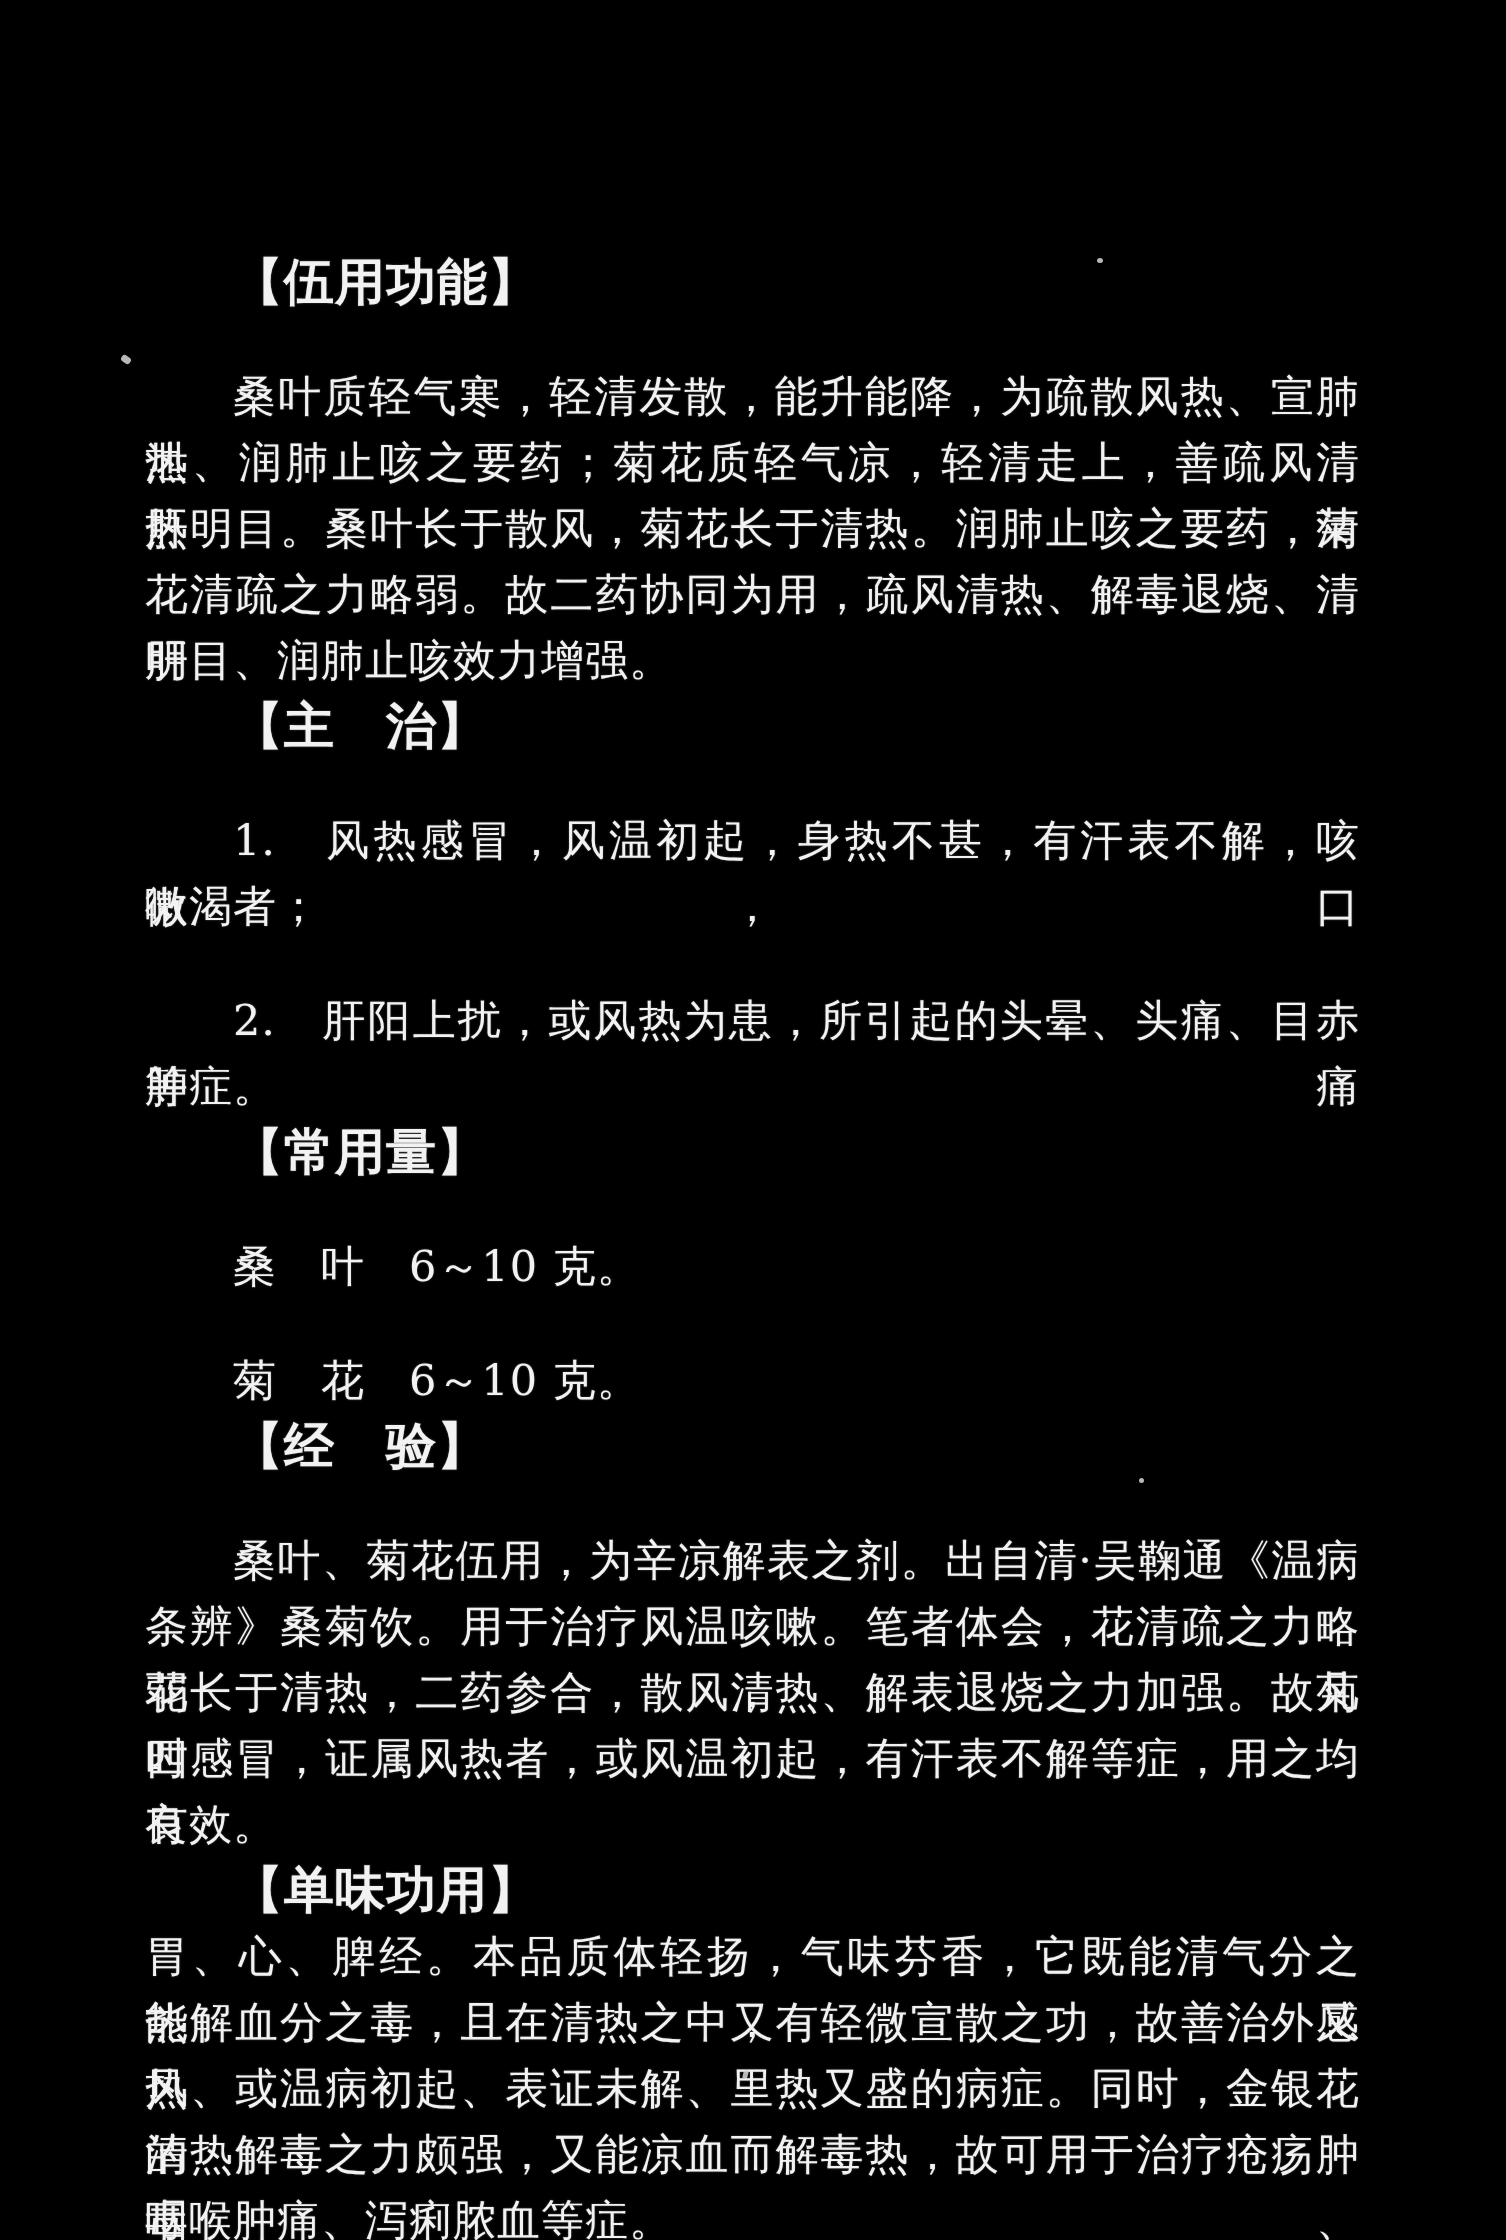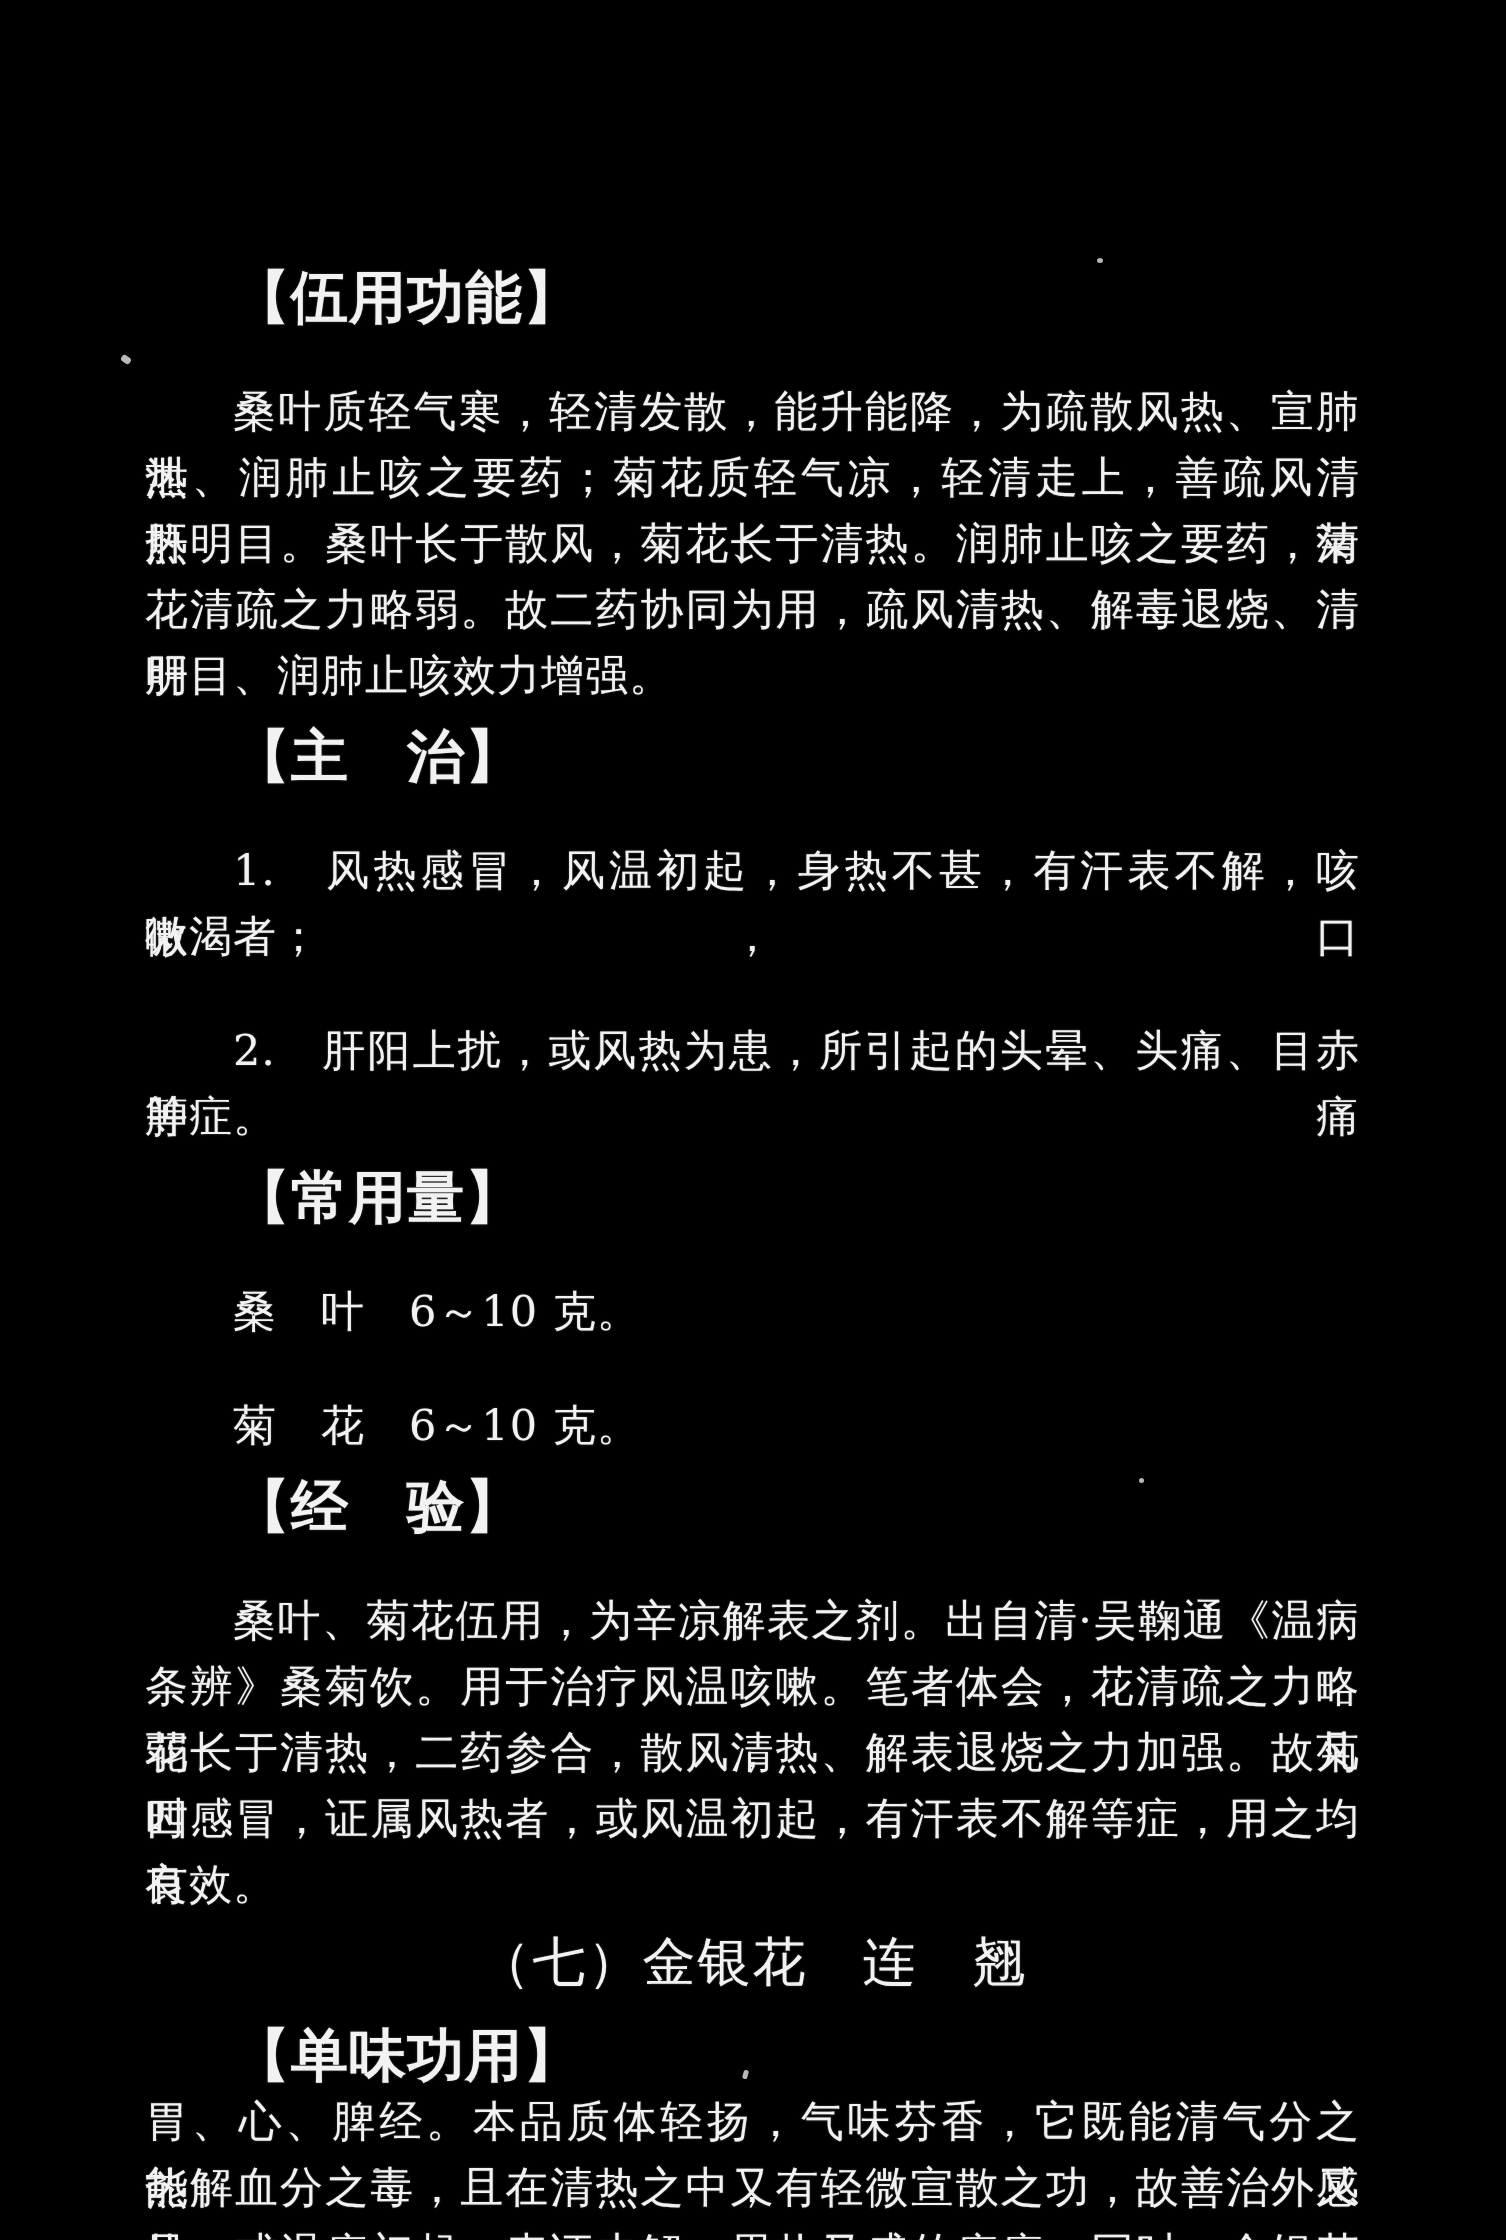--- a/index.html
+++ b/index.html
@@ -15,22 +15,22 @@
     letter-spacing:1px; white-space:nowrap;
   }
   .body-line.justify{
     white-space:normal;
     text-align:justify; text-align-last:justify;
     text-justify:inter-character;
   }
   .indent{ text-indent:88px;margin-top:48px; }
   .section-header{
     font-family:"DejaVu Sans", sans-serif; font-weight:700;
-    font-size:57px; height:66px; line-height:66px;
-    text-indent:88px; letter-spacing:1px; white-space:nowrap;margin-top:15px;
+    font-size:50px; height:66px; line-height:66px;
+    text-indent:88px; letter-spacing:1px; white-space:nowrap;
   }
   .chapter-heading{
     font-size:53px; height:90px; line-height:90px;
     text-align:center; letter-spacing:2px; white-space:nowrap;
   }
   .page-number{
     font-size:36px; height:66px; line-height:66px;
     padding-left:38px; letter-spacing:6px; white-space:nowrap;
   }
   .speck{
@@ -57,21 +57,20 @@
       <div class="body-line">等症。</div>
       <div class="section-header">【常用量】</div>
       <div class="body-line indent">桑　叶　6～10 克。</div>
       <div class="body-line indent">菊　花　6～10 克。</div>
       <div class="section-header">【经　验】</div>
       <div class="body-line indent justify">桑叶、菊花伍用，为辛凉解表之剂。出自清·吴鞠通《温病</div>
       <div class="body-line justify">条辨》桑菊饮。用于治疗风温咳嗽。笔者体会，花清疏之力略弱，菊</div>
       <div class="body-line justify">花长于清热，二药参合，散风清热、解表退烧之力加强。故凡四</div>
       <div class="body-line justify">时感冒，证属风热者，或风温初起，有汗表不解等症，用之均有</div>
       <div class="body-line">良效。</div>
-      <div class="chapter-heading">（七）金银花　连　翘</div>
       <div class="section-header">【单味功用】</div>
       <div class="body-line justify">胃、心、脾经。本品质体轻扬，气味芬香，它既能清气分之热，又</div>
       <div class="body-line justify">能解血分之毒，且在清热之中又有轻微宣散之功，故善治外感风</div>
       <div class="body-line justify">热、或温病初起、表证未解、里热又盛的病症。同时，金银花的</div>
       <div class="body-line justify">清热解毒之力颇强，又能凉血而解毒热，故可用于治疗疮疡肿毒、</div>
       <div class="body-line">咽喉肿痛、泻痢脓血等症。</div>
       <div class="page-number">· 8 ·</div>
     </main>
   <span class="speck" style="left:121px; top:356px; width:10px; height:7px; transform:rotate(35deg); border-radius:3px;"></span>
   <span class="speck" style="left:1097px; top:258px; width:6px; height:5px;"></span>

